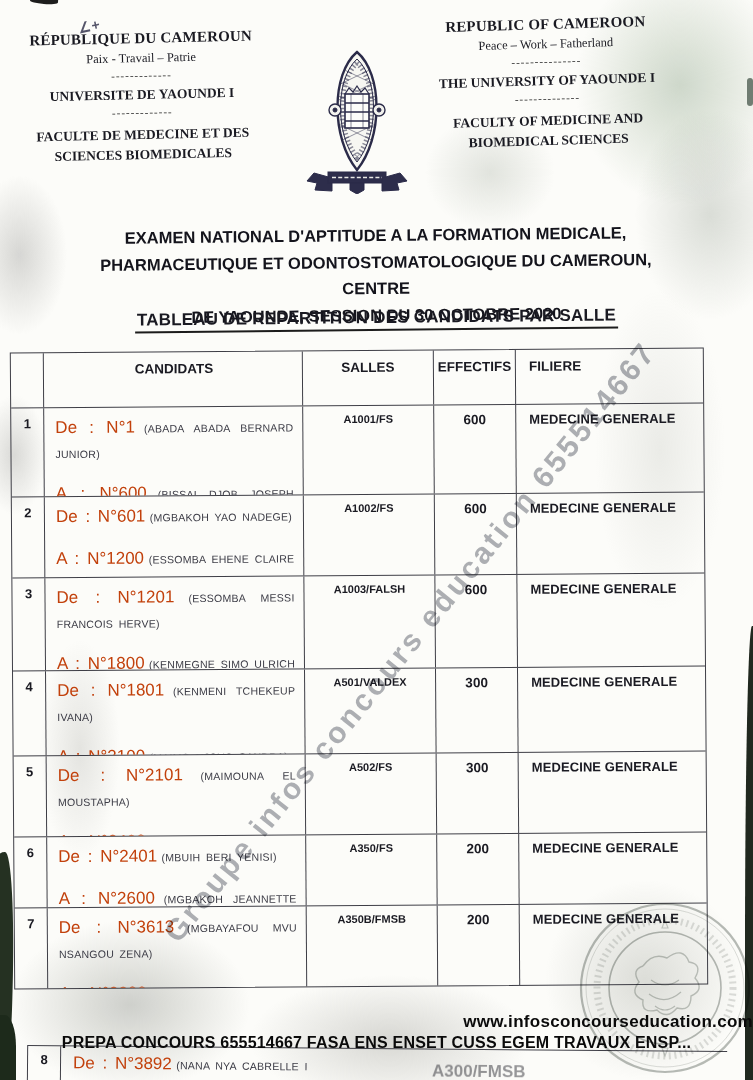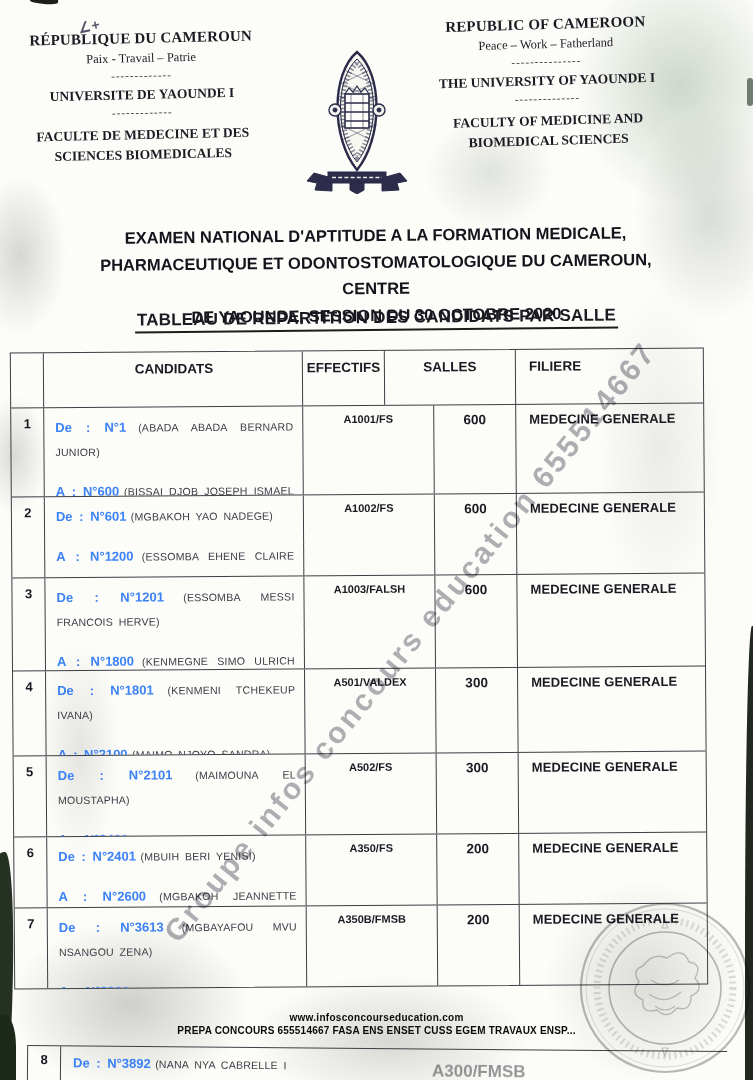--- a/index.html
+++ b/index.html
@@ -52,31 +52,31 @@
   .c4{width:82px;text-align:center;padding-top:7px;font-size:13.5px;font-weight:700;}
   .c5{width:187px;padding:7px 4px 0 13px;font-size:13px;font-weight:700;letter-spacing:.1px;}
   .hrow{height:54px;}
   .hrow .c2{text-align:center;padding-top:9px;font-size:13.5px;font-weight:700;}
   .hrow .c3,.hrow .c4{padding-top:9px;font-size:13.5px;}
   .hrow .c5{padding-top:9px;font-size:13.5px;}
   .r1{height:88px;} .r2{height:80px;} .r3{height:92px;} .r4{height:84px;}
   .r5{height:80px;} .r6{height:70px;} .r7{height:80px;}
   .rng{margin:0;text-align:justify;line-height:1.5;}
   .rng.second{margin-top:16px;}
-  .bnum{font-size:13px;font-weight:700;color:#3b82f6;word-spacing:3px;}
+  .bnum{font-size:17px;font-weight:400;color:#c2410c;word-spacing:3px;}
   .nm{font-size:10.6px;color:#3c3c46;letter-spacing:.2px;word-spacing:2.5px;}
   
   .watermark{position:absolute;left:20px;top:625px;width:780px;text-align:center;transform:rotate(-51deg);
              transform-origin:center;font-size:30px;font-weight:700;letter-spacing:3px;color:rgba(108,111,122,.55);
              mix-blend-mode:multiply;pointer-events:none;white-space:nowrap;z-index:20;}
   .stamp{position:absolute;left:563px;top:896px;mix-blend-mode:multiply;opacity:.8;z-index:18;}
   
   .footer{position:absolute;left:0;top:1012px;width:753px;text-align:center;z-index:30;color:#0a0a0a;}
-  .f-web{font-size:10px;font-weight:700;letter-spacing:.3px;}
-  .f-line2{font-size:10px;font-weight:700;letter-spacing:.2px;margin-top:2px;}
+  .f-web{font-size:17px;font-weight:700;letter-spacing:.3px;text-align:right;}
+  .f-line2{font-size:16px;font-weight:700;letter-spacing:.2px;margin-top:2px;}
   
   .partial-row{position:absolute;left:27px;top:1048px;width:700px;height:40px;border-top:1.7px solid #3e3e46;
                transform:rotate(0.5deg);display:flex;z-index:5;}
   .pr-num{width:34px;box-sizing:border-box;border-left:1.4px solid #3e3e46;border-right:1.4px solid #3e3e46;
           text-align:center;padding-top:6px;font-size:13px;font-weight:700;}
   .pr-cand{padding:7px 0 0 12px;white-space:nowrap;}
   .pr-salle{position:absolute;left:405px;top:12px;font-size:17px;font-weight:700;opacity:.45;filter:blur(.4px);text-align:right;}
 </style>
 </head>
 <body>
@@ -164,22 +164,22 @@
     <div>DE YAOUNDE, SESSION DU 30 OCTOBRE 2020</div>
   </div>
   <div class="subtitle">
     <span>TABLEAU DE REPARTITION DES CANDIDATS PAR SALLE</span>
   </div>
 
   <div class="table">
     <div class="trow hrow">
       <div class="cell c1"></div>
       <div class="cell c2">CANDIDATS</div>
+      <div class="cell c3">SALLES</div>
       <div class="cell c4">EFFECTIFS</div>
-      <div class="cell c3">SALLES</div>
       <div class="cell c5">FILIERE</div>
     </div>
 
     <div class="trow r1">
       <div class="cell c1">1</div>
       <div class="cell c2">
         <p class="rng"><span class="bnum">De : N°1</span> <span class="nm">(ABADA ABADA BERNARD JUNIOR)</span></p>
         <p class="rng second"><span class="bnum">A : N°600</span> <span class="nm">(BISSAI DJOB JOSEPH ISMAEL CHRISTIAN)</span></p>
       </div>
       <div class="cell c3">A1001/FS</div>

